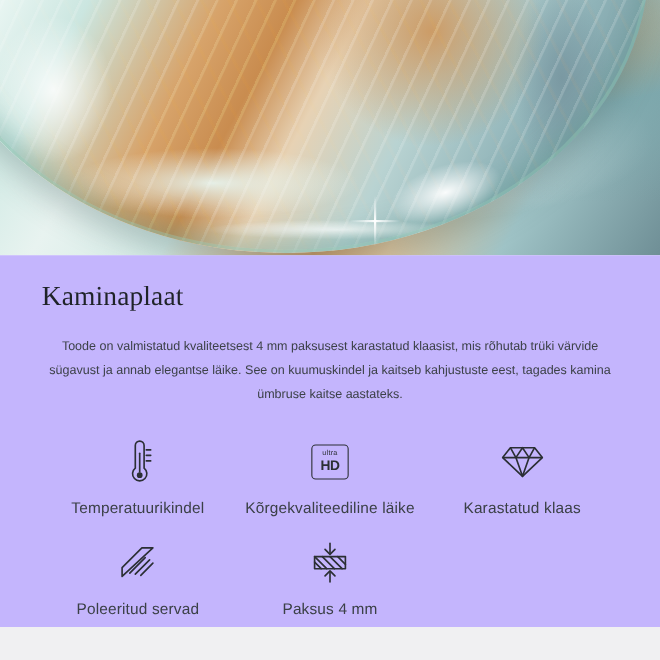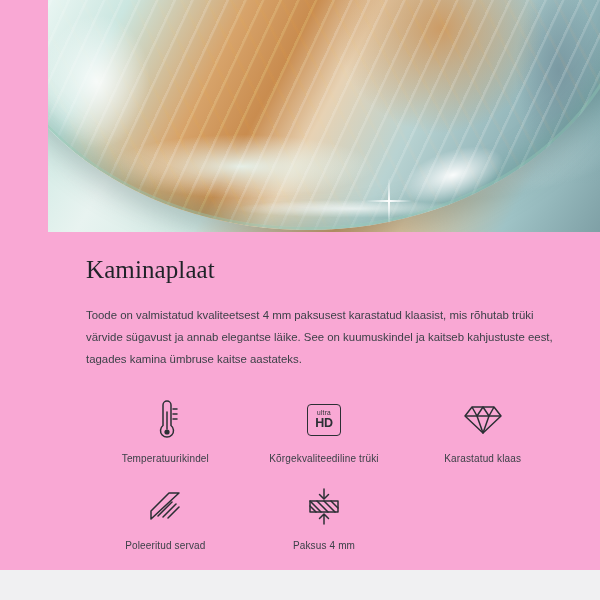--- a/index.html
+++ b/index.html
@@ -8,22 +8,21 @@
     height: 600px;
     background: #ffffff;
     font-family: "Liberation Sans", sans-serif;
     overflow: hidden;
   }
 
   .page {
     position: relative;
     width: 600px;
     height: 600px;
-    background: #f9a8d4;
-    padding-left: 48px;
+    background: #c4b5fd;
   }
 
   
   .hero {
     position: relative;
     width: 600px;
     height: 232px;
     overflow: hidden;
     background: #ffffff;
   }
@@ -122,20 +121,21 @@
     letter-spacing: 0.1px;
   }
   .headline .line2 { display: block; }
 
   .desc {
     margin-top: 18px;
     font-size: 11.4px;
     line-height: 1.95;
     color: #3c4148;
     max-width: 536px;
+    text-align: center;
   }
 
   
   .features {
     margin-top: 26px;
     display: grid;
     grid-template-columns: repeat(3, 1fr);
     row-gap: 20px;
   }
   .feature {
@@ -146,21 +146,21 @@
   }
   .feature-icon {
     height: 46px;
     display: flex;
     align-items: center;
     justify-content: center;
     color: #2b2f34;
   }
   .feature-label {
     margin-top: 10px;
-    font-size: 10px;
+    font-size: 14px;
     color: #3b4047;
     text-align: center;
     letter-spacing: 0.15px;
   }
 
   .hd-badge {
     width: 34px;
     height: 32px;
     border: 1.6px solid #2b2f34;
     border-radius: 4px;
@@ -223,21 +223,21 @@
         <div class="feature-label">Temperatuurikindel</div>
       </div>
 
       <div class="feature">
         <div class="feature-icon">
           <div class="hd-badge">
             <span class="hd-top">ultra</span>
             <span class="hd-bot">HD</span>
           </div>
         </div>
-        <div class="feature-label">Kõrgekvaliteediline trüki</div>
+        <div class="feature-label">Kõrgekvaliteediline läike</div>
       </div>
 
 
       <div class="feature">
         <div class="feature-icon">
           <svg width="40" height="36" viewBox="0 0 40 36" fill="none" stroke="#2b2f34" stroke-width="1.5" stroke-linejoin="round">
             <path d="M9 5 h22 l7 9 l-18 17 l-18 -17 Z"></path>
             <path d="M2 14 h36"></path>
             <path d="M9 5 l5 9 l6 17 l6 -17 l5 -9"></path>
             <path d="M14 14 l6 -9 l6 9"></path>

